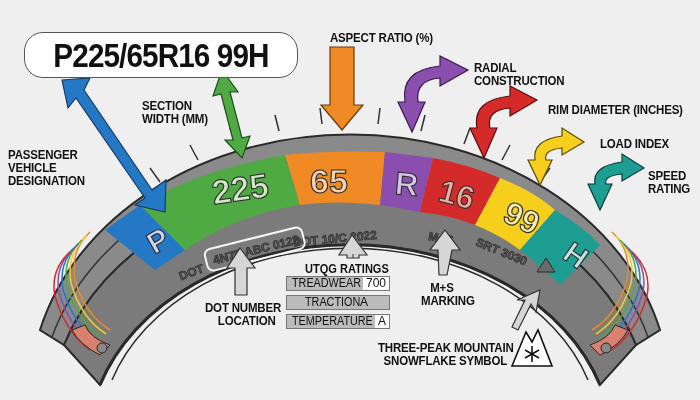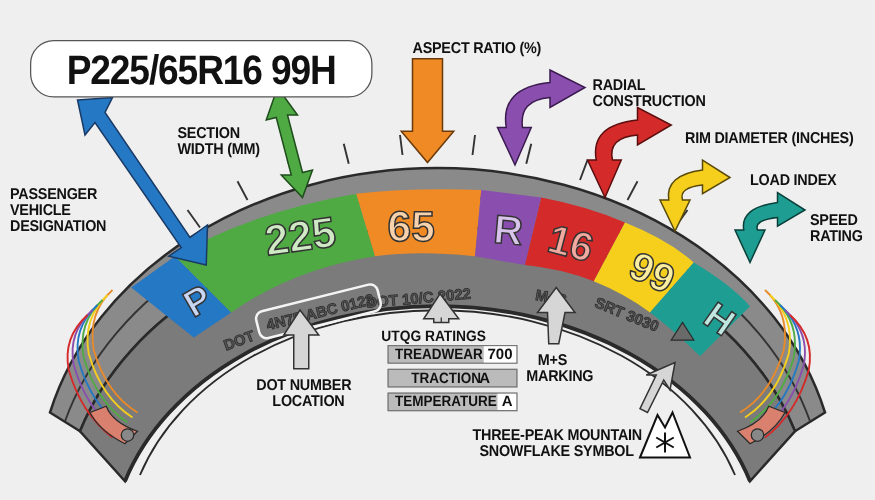--- a/index.html
+++ b/index.html
@@ -3,21 +3,21 @@
 <meta charset="utf-8">
 <style>
   html,body{margin:0;padding:0;}
   body{width:700px;height:400px;background:#efefef;overflow:hidden;position:relative;font-family:"Liberation Sans",sans-serif;}
   svg{position:absolute;left:0;top:0;}
   .lbl{position:absolute;font-family:"Liberation Sans",sans-serif;font-weight:bold;color:#111;font-size:12.5px;line-height:13px;letter-spacing:-0.2px;transform:scaleX(0.92);transform-origin:left top;}
   .lbl span{display:block;}
   .size-box{position:absolute;left:24px;top:32px;width:274px;height:46px;border:1.5px solid #555;border-radius:19px;background:#fff;box-sizing:border-box;}
   .size-text{position:absolute;left:0;right:0;top:4px;text-align:center;font-weight:bold;font-size:33px;color:#111;letter-spacing:-1px;transform:scaleX(0.9);}
   .utqg-title{position:absolute;left:305px;top:262px;font-weight:bold;font-size:12px;color:#111;transform:scaleX(0.92);transform-origin:left top;}
-  .utqg-row{position:absolute;left:310px;width:104px;height:15px;border:1.5px solid #777;background:#bbb;box-sizing:border-box;font-weight:bold;font-size:12px;line-height:13px;color:#111;}
+  .utqg-row{position:absolute;left:286px;width:104px;height:15px;border:1.5px solid #777;background:#bbb;box-sizing:border-box;font-weight:normal;font-size:12px;line-height:13px;color:#111;}
   .utqg-row .k{position:absolute;left:5px;top:0;transform:scaleX(0.9);transform-origin:left top;white-space:nowrap;}
   .utqg-row .v{position:absolute;right:0;top:0;height:100%;background:#fff;padding:0 3px;transform-origin:right top;}
 </style>
 </head>
 <body>
 
 <svg width="700" height="400" viewBox="0 0 700 400">
   <defs>
     
   </defs>

